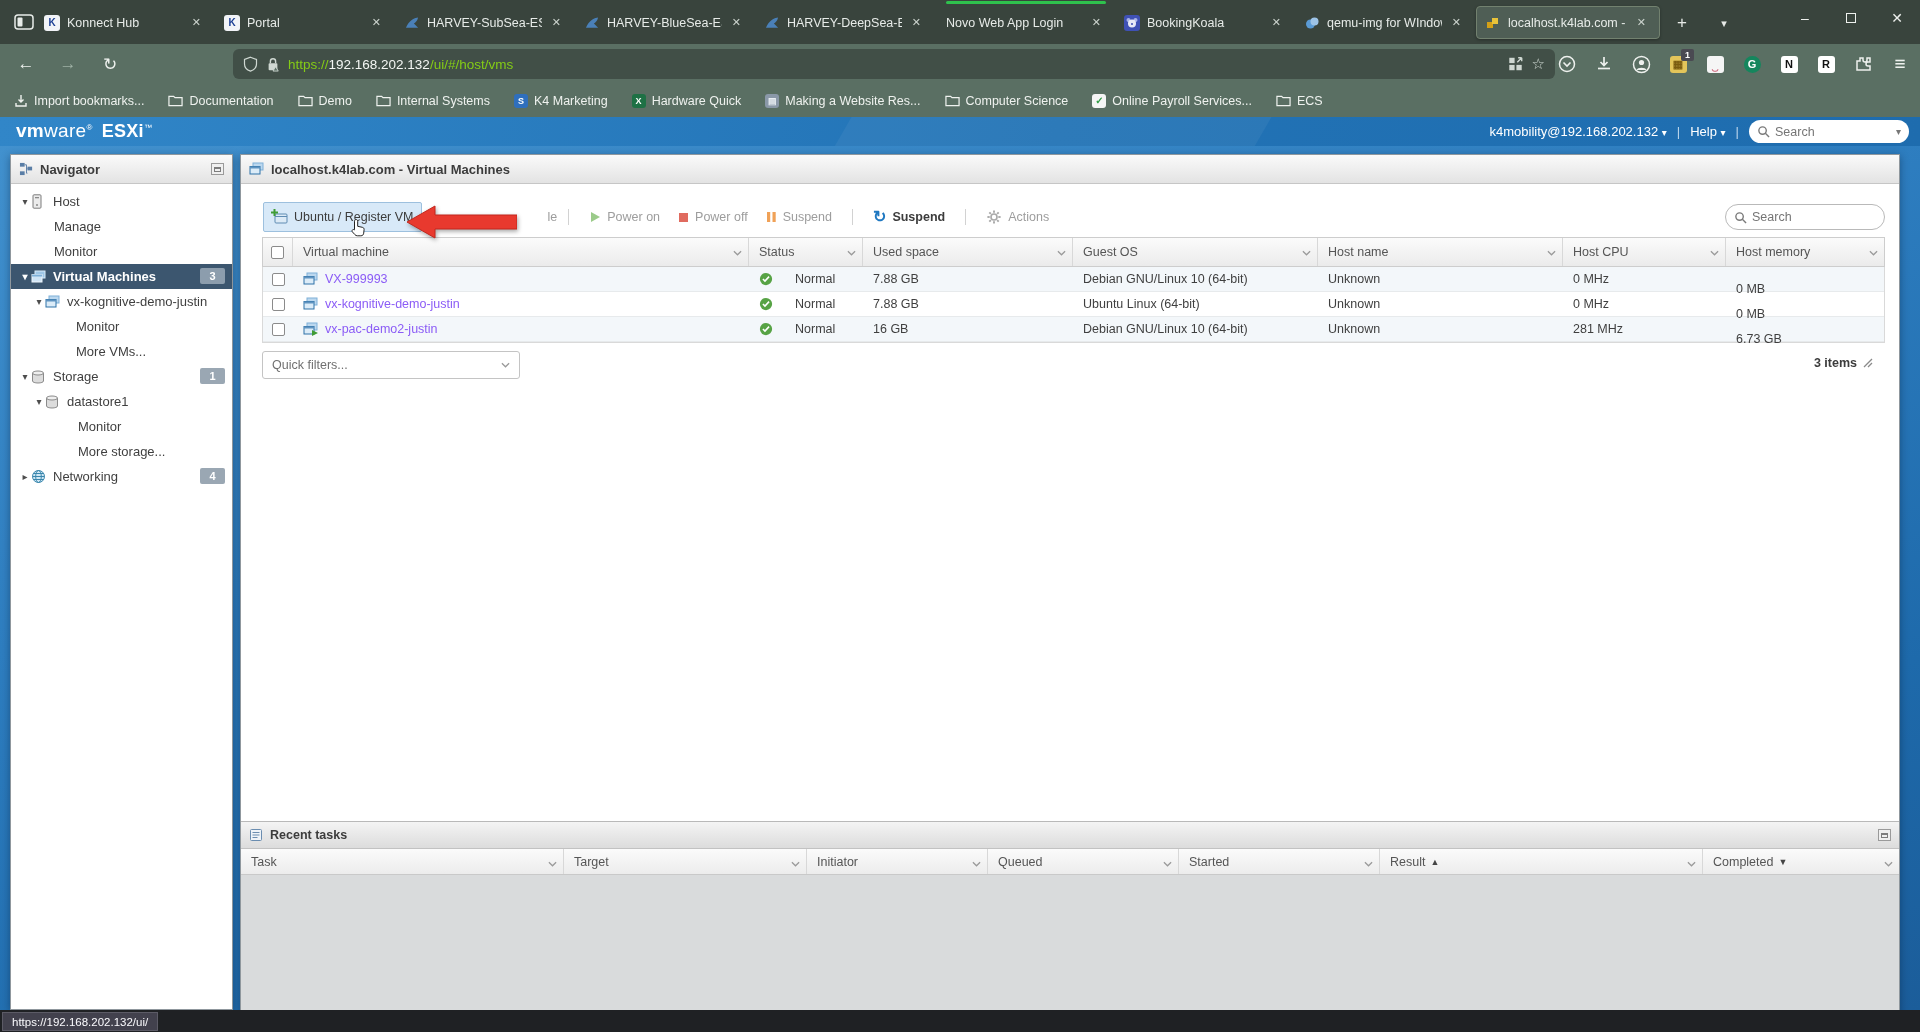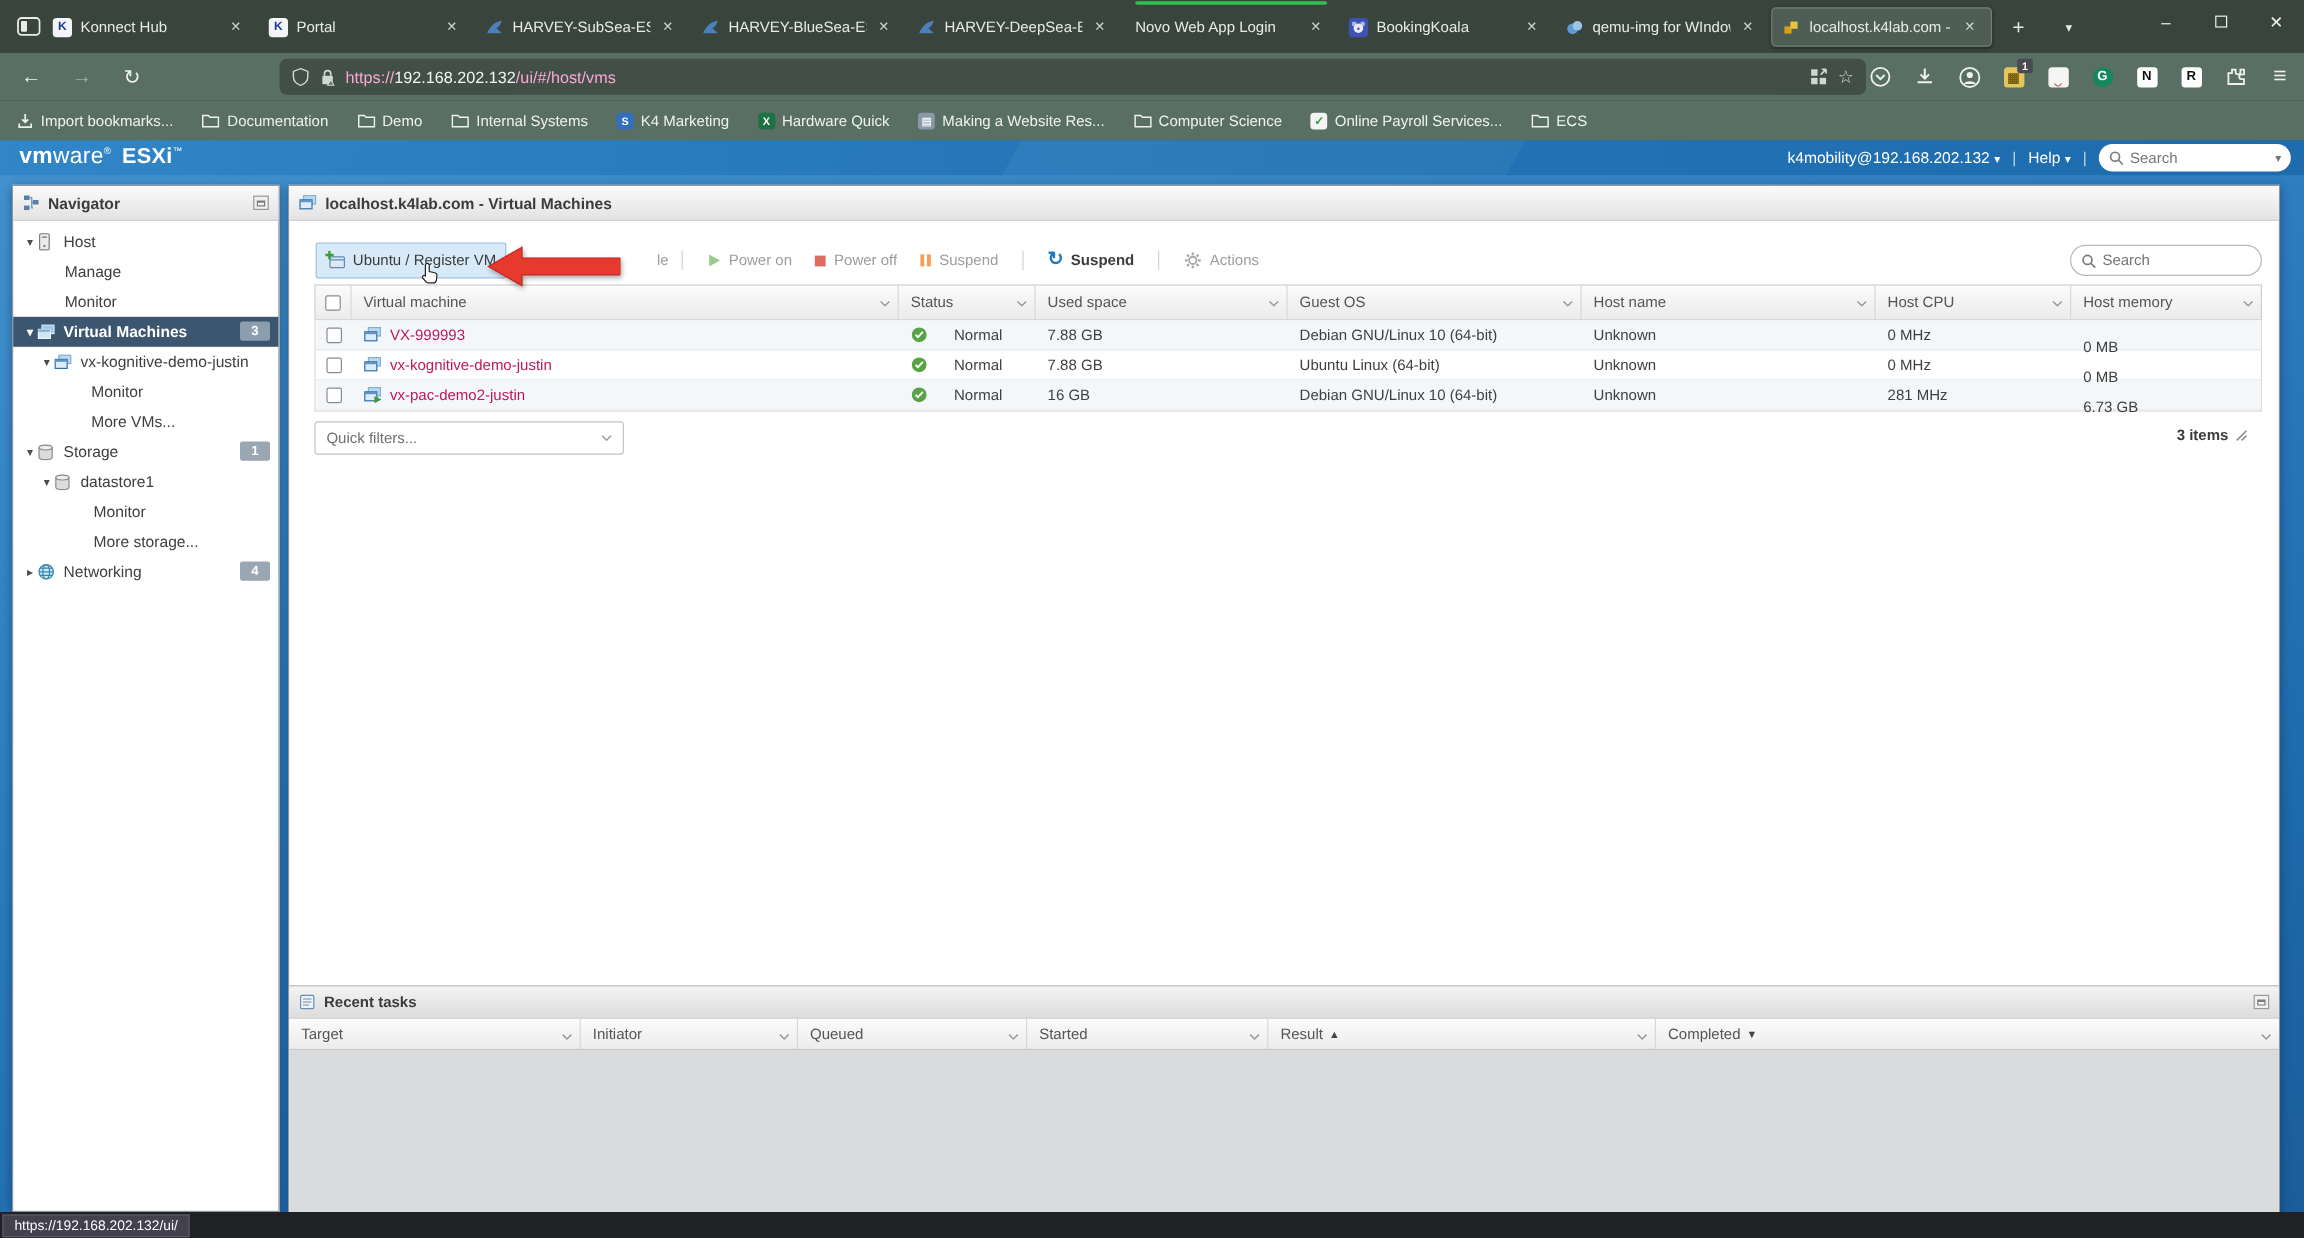--- a/index.html
+++ b/index.html
@@ -20,21 +20,21 @@
   .newtab-btn,.tablist-btn{position:absolute;top:10px;color:#e7ebe8;font-size:17px;width:28px;height:26px;display:flex;align-items:center;justify-content:center;border-radius:4px;}
   .win-controls{position:absolute;right:0;top:0;height:36px;display:flex;}
   .win-controls span{width:46px;height:36px;display:flex;align-items:center;justify-content:center;color:#eef1ee;font-size:14px;}
   .box-glyph{width:10px;height:10px;border:1.5px solid #eef1ee;display:inline-block;}
 
   .navbar{position:absolute;top:44px;left:0;width:1920px;height:40px;background:#5a6f63;}
   .nav-btns{position:absolute;left:14px;top:0;height:40px;display:flex;align-items:center;gap:18px;color:#eef1ee;}
   .nav-btn{width:24px;height:24px;display:flex;align-items:center;justify-content:center;font-size:17px;}
   .nav-btn.disabled{color:#9fb1a5;}
   .urlbar{position:absolute;left:233px;top:5px;width:1322px;height:30px;background:#414f47;border-radius:6px;display:flex;align-items:center;padding:0 10px;color:#dfe5e0;font-size:13.5px;gap:8px;}
-  .url-dim{color:#f9a8d4;}
+  .url-dim{color:#84cc16;}
   .url-host{color:#f3f6f3;}
   .urlbar .spacer{flex:1;}
   .nav-right{position:absolute;right:10px;top:0;height:40px;display:flex;align-items:center;gap:17px;}
   .nr-icon{position:relative;width:20px;height:20px;display:flex;align-items:center;justify-content:center;color:#eef1ee;font-size:15px;}
   .ext-sq{width:17px;height:17px;border-radius:3px;display:flex;align-items:center;justify-content:center;font-size:11px;font-weight:bold;}
   .ext-badge{position:absolute;top:-5px;right:-6px;min-width:13px;height:12px;background:#4a4a52;color:#fff;font-size:9px;font-weight:bold;border-radius:2px;display:flex;align-items:center;justify-content:center;padding:0 2px;}
 
   .bookmarks{position:absolute;top:84px;left:0;width:1920px;height:33px;background:#5a6f63;display:flex;align-items:center;gap:24px;padding-left:14px;color:#eff2ef;font-size:12.5px;}
   .bm{display:flex;align-items:center;gap:6px;white-space:nowrap;}
 
@@ -85,21 +85,21 @@
   .chev{position:absolute;right:6px;top:12px;}
   .w-cb{width:30px;justify-content:center;padding-left:0;}
   .w-vm{width:456px;}  .w-st{width:114px;}  .w-us{width:210px;}
   .w-os{width:245px;text-align:center;}  .w-hn{width:245px;}  .w-cpu{width:163px;}
   .tbody{position:absolute;top:112px;left:21px;right:14px;border:1px solid #d9d9d9;border-top:none;}
   .trow{display:flex;height:25px;font-size:12.5px;color:#3f3f3f;border-bottom:1px solid #e7eaec;align-items:stretch;}
   .trow.odd{background:#f3f7fa;}
   .td{display:flex;align-items:center;padding-left:10px;flex:none;}
   .td:last-child{flex:1;margin-top:19px;}
   .cbx{width:13px;height:13px;border:1px solid #8b8b8b;background:#fff;border-radius:2px;}
-  .vmlink{color:#be185d;margin-left:6px;text-decoration:none;}
+  .vmlink{color:#8b5cf6;margin-left:6px;text-decoration:none;}
   .stat{display:flex;align-items:center;gap:22px;}
 
   .qf{position:absolute;top:196px;left:21px;width:258px;height:28px;border:1px solid #c4c4c4;border-radius:3px;color:#707070;font-size:12.5px;display:flex;align-items:center;padding:0 9px;background:#fff;}
   .qf .chevr{margin-left:auto;}
   .items-count{position:absolute;top:201px;right:26px;font-size:12.5px;font-weight:bold;color:#3c3c3c;display:flex;gap:6px;align-items:center;}
 
   .rt-hd{position:absolute;top:666px;left:0;right:0;height:28px;background:linear-gradient(#f4f4f4,#dcdcdc);border-top:1px solid #b9b9b9;border-bottom:1px solid #c2c2c2;display:flex;align-items:center;font-weight:bold;font-size:12.5px;color:#3c3c3c;padding:0 8px;gap:7px;}
   .rt-cols{position:absolute;top:694px;left:0;right:0;height:26px;display:flex;background:linear-gradient(#fbfbfb,#ececec);border-bottom:1px solid #c9c9c9;font-size:12.5px;color:#555;}
   .rt-th{position:relative;display:flex;align-items:center;padding-left:10px;border-right:1px solid #d8d8d8;flex:none;gap:5px;}
   .rt-th:last-child{flex:1;border-right:none;}
@@ -696,20 +696,26 @@
         <svg width="14" height="14" viewBox="0 0 14 14">
             <rect x="1.5" y="1.5" width="11" height="11" rx="1" fill="#eef3f8" stroke="#6b8db0"></rect>
             <path d="M3.5 4.5 h7 M3.5 7 h7 M3.5 9.5 h5" stroke="#6b8db0"></path>
           </svg>
         <span>Recent tasks</span>
         <span class="collapse-sq">
             <i></i>
           </span>
       </div>
       <div class="rt-cols">
+        <div class="rt-th rw-task">
+            <span>Task</span>
+            <svg class="chev" width="9" height="6" viewBox="0 0 10 6">
+              <polyline points="1,1 5,5 9,1" fill="none" stroke="#9a9a9a" stroke-width="1.4"></polyline>
+            </svg>
+          </div>
         <div class="rt-th rw-tgt">
             <span>Target</span>
             <svg class="chev" width="9" height="6" viewBox="0 0 10 6">
               <polyline points="1,1 5,5 9,1" fill="none" stroke="#9a9a9a" stroke-width="1.4"></polyline>
             </svg>
           </div>
         <div class="rt-th rw-ini">
             <span>Initiator</span>
             <svg class="chev" width="9" height="6" viewBox="0 0 10 6">
               <polyline points="1,1 5,5 9,1" fill="none" stroke="#9a9a9a" stroke-width="1.4"></polyline>

